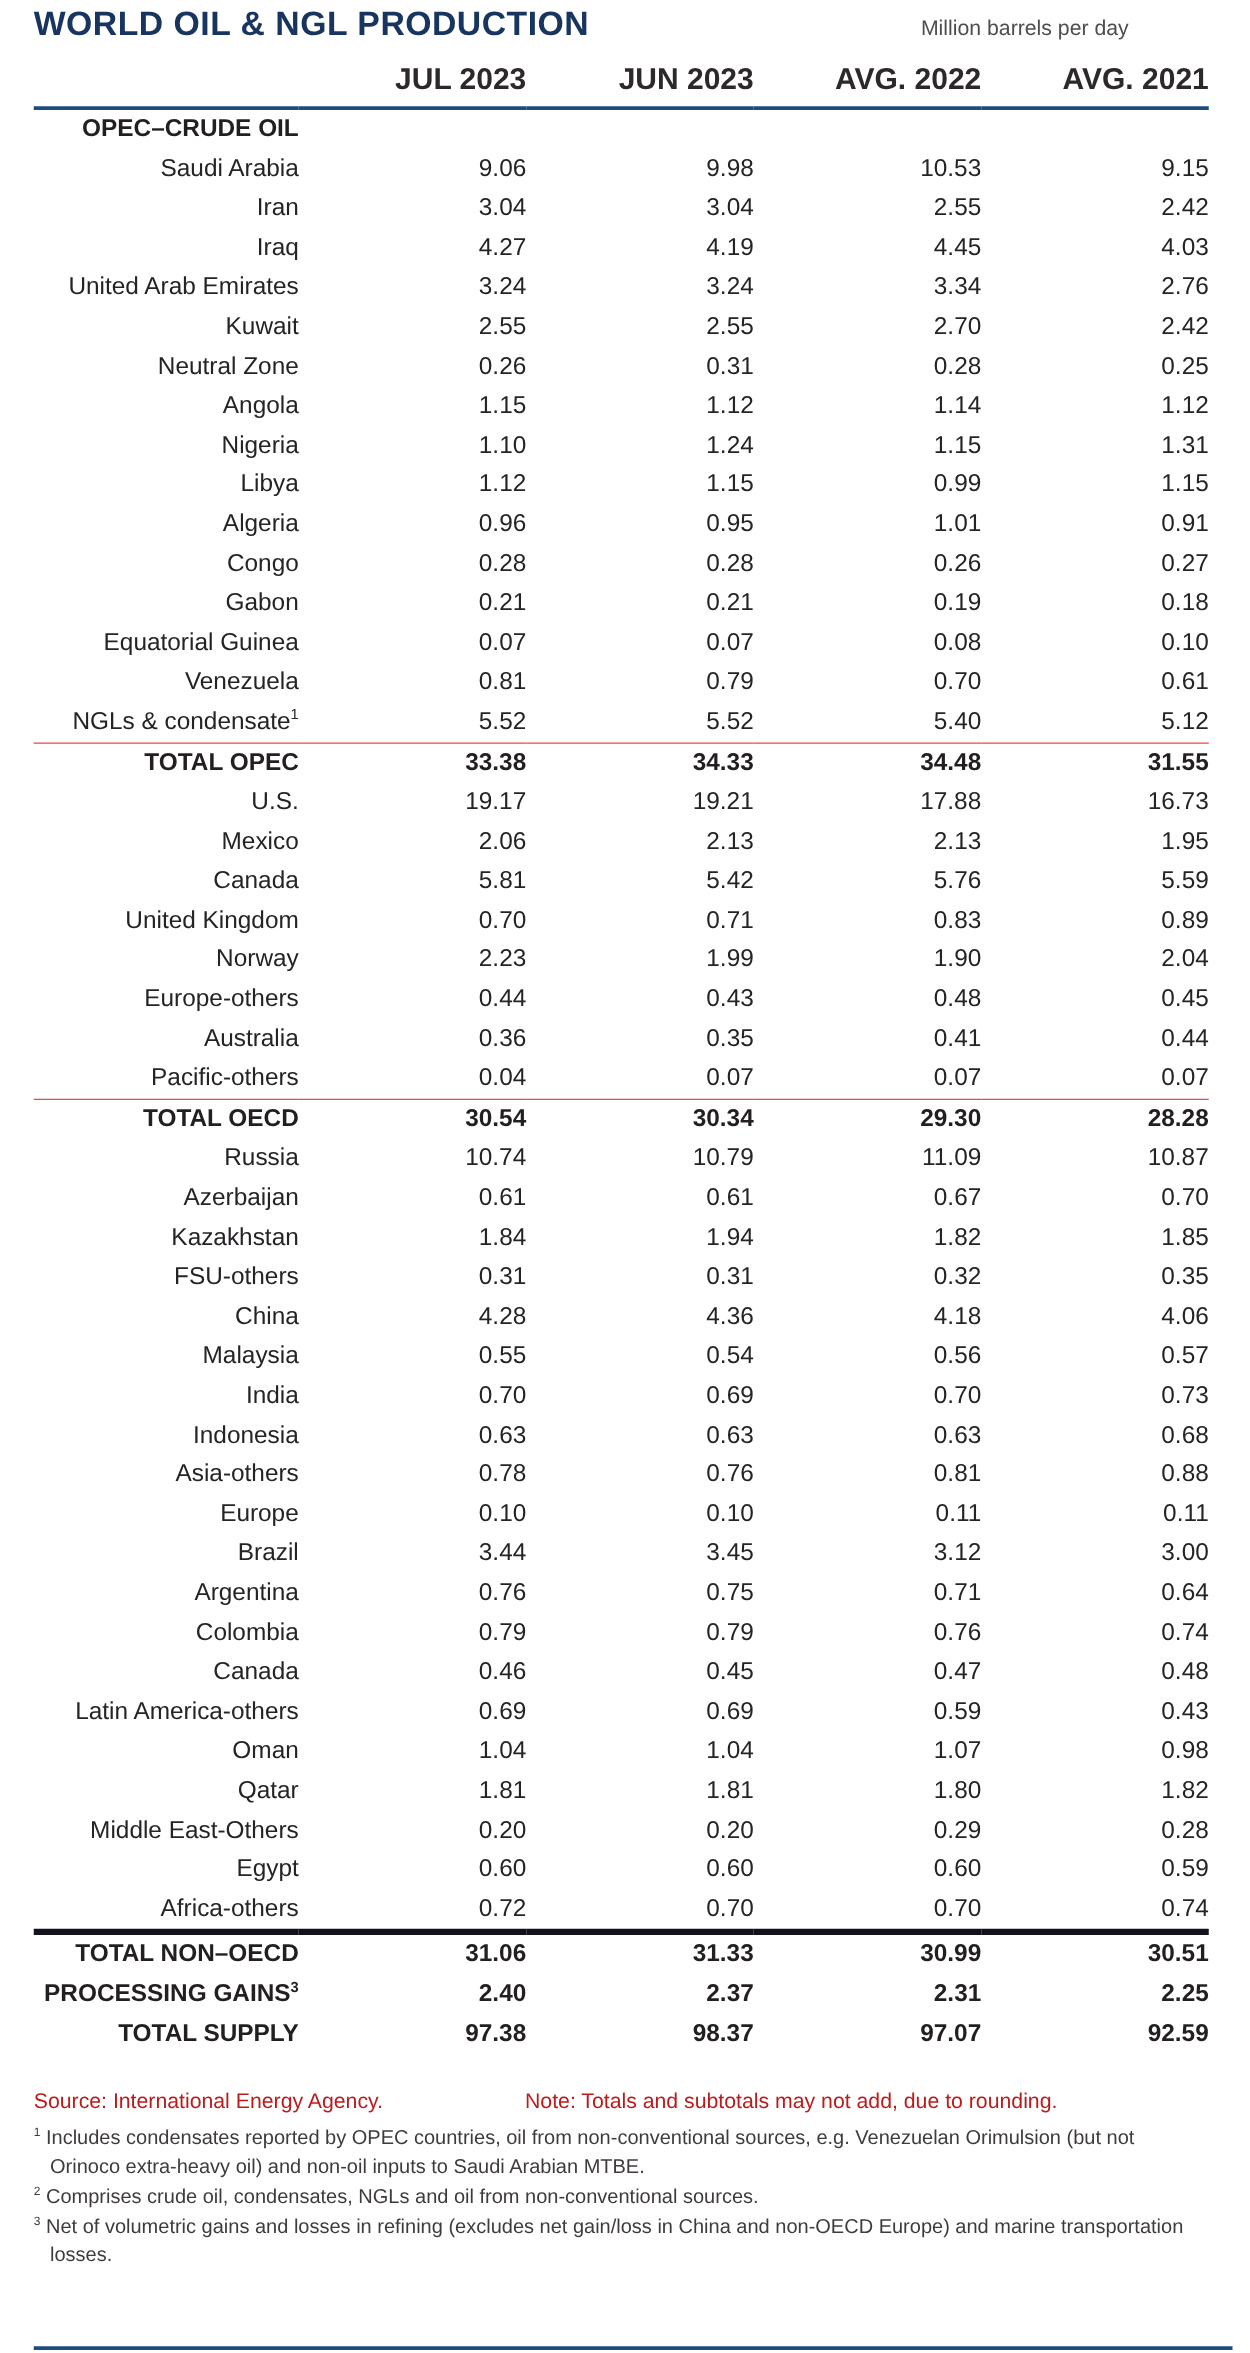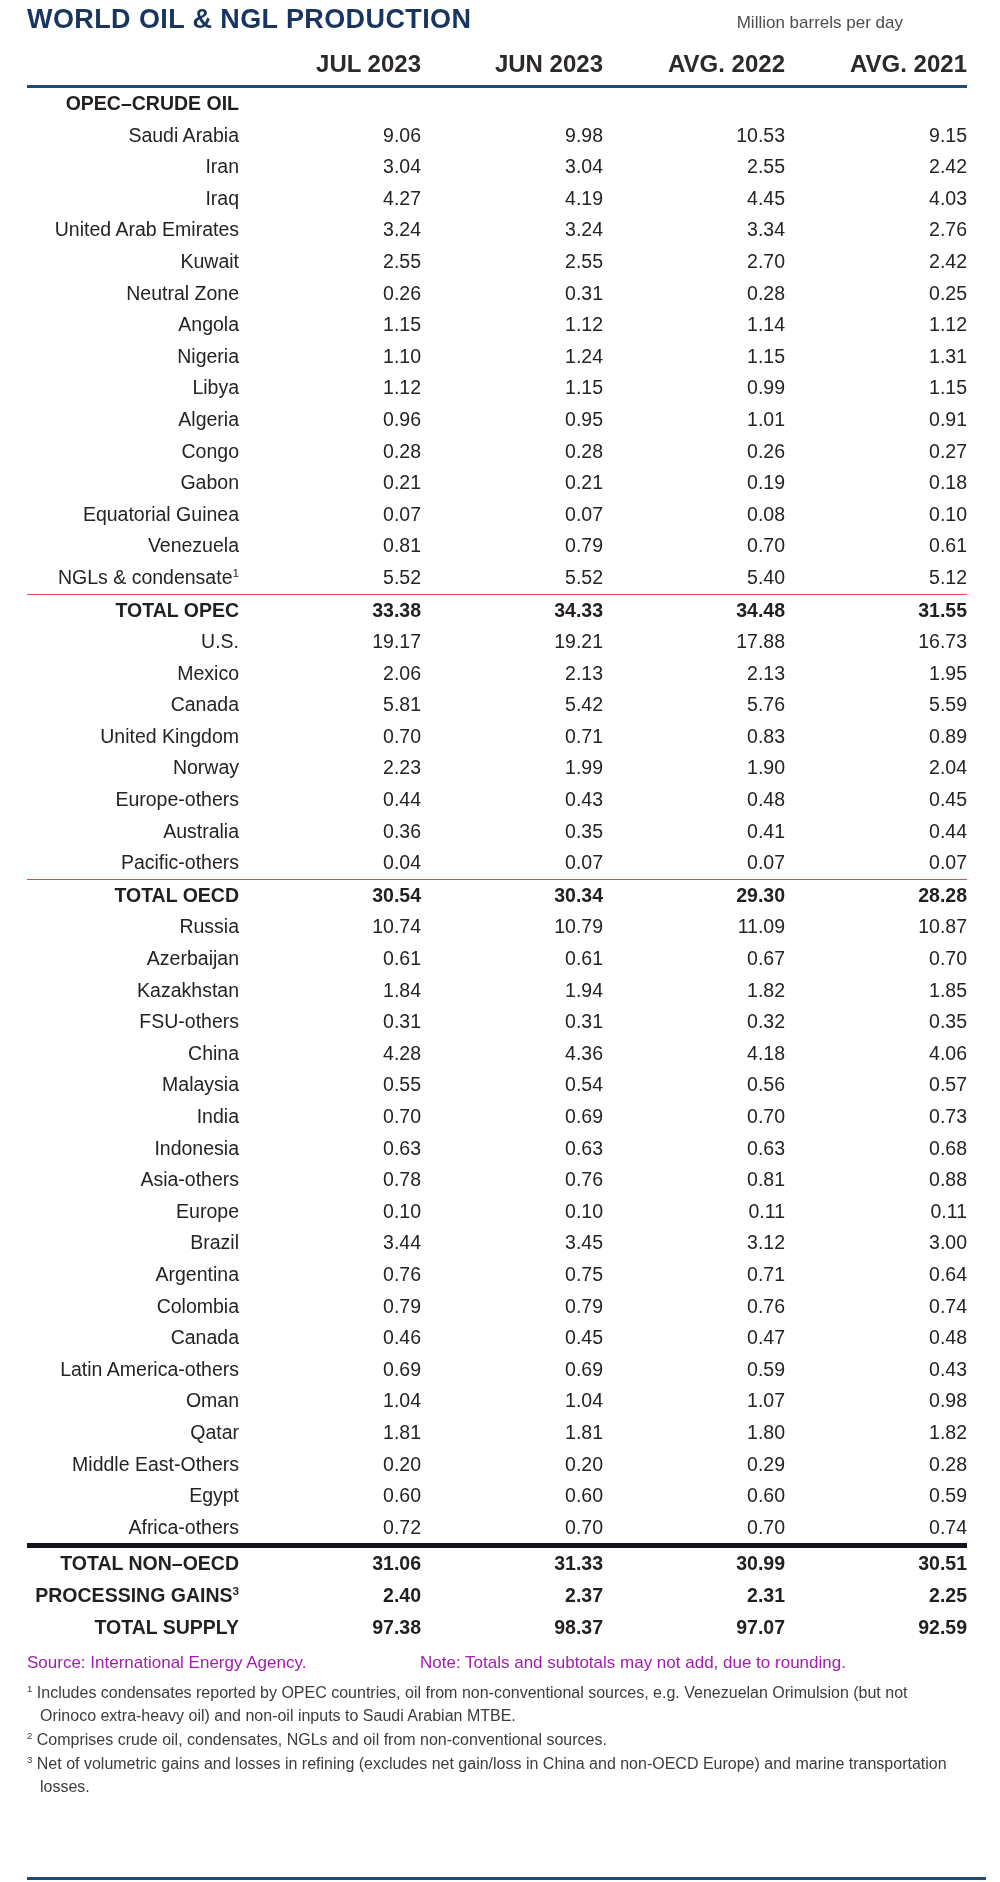--- a/index.html
+++ b/index.html
@@ -23,21 +23,21 @@
   tbody td { font-size: 19.5px; height: 31.6px; line-height: 31.6px; padding: 0; white-space: nowrap; overflow: visible; }
   td.num { text-align: right; }
   td.lbl { text-align: right; }
   td.ind { padding-left: 11px; }
   tr.section td { font-weight: bold; color: #231f20; }
   tr.total td { font-weight: bold; color: #231f20; border-top: 1px solid #ef4444; }
   tr.total.thick td { border-top: 5px solid #15121d; }
   tr.summary td { font-weight: bold; color: #231f20; }
   sup { font-size: 0.6em; vertical-align: super; line-height: 0; }
 
-  .srcline { position: relative; width: 940px; font-size: 17px; color: #a21caf; margin-top: 8px; height: 24px; line-height: 24px; }
+  .srcline { position: relative; width: 940px; font-size: 17px; color: #b91c1c; margin-top: 26px; height: 24px; line-height: 24px; }
   .srcline .note { position: absolute; left: 393px; top: 0; }
   .footnotes { width: 935px; margin-top: 6px; font-size: 16px; color: #3f3b3d; }
   .fn { padding-left: 13px; text-indent: -13px; line-height: 23px; margin-top: 1px; }
   .bottom-rule { position: absolute; left: 27px; right: 14px; bottom: 2px; height: 3px; background: #1d4d7c; }
 </style>
 </head>
 <body>
 
 <div class="page">
 

